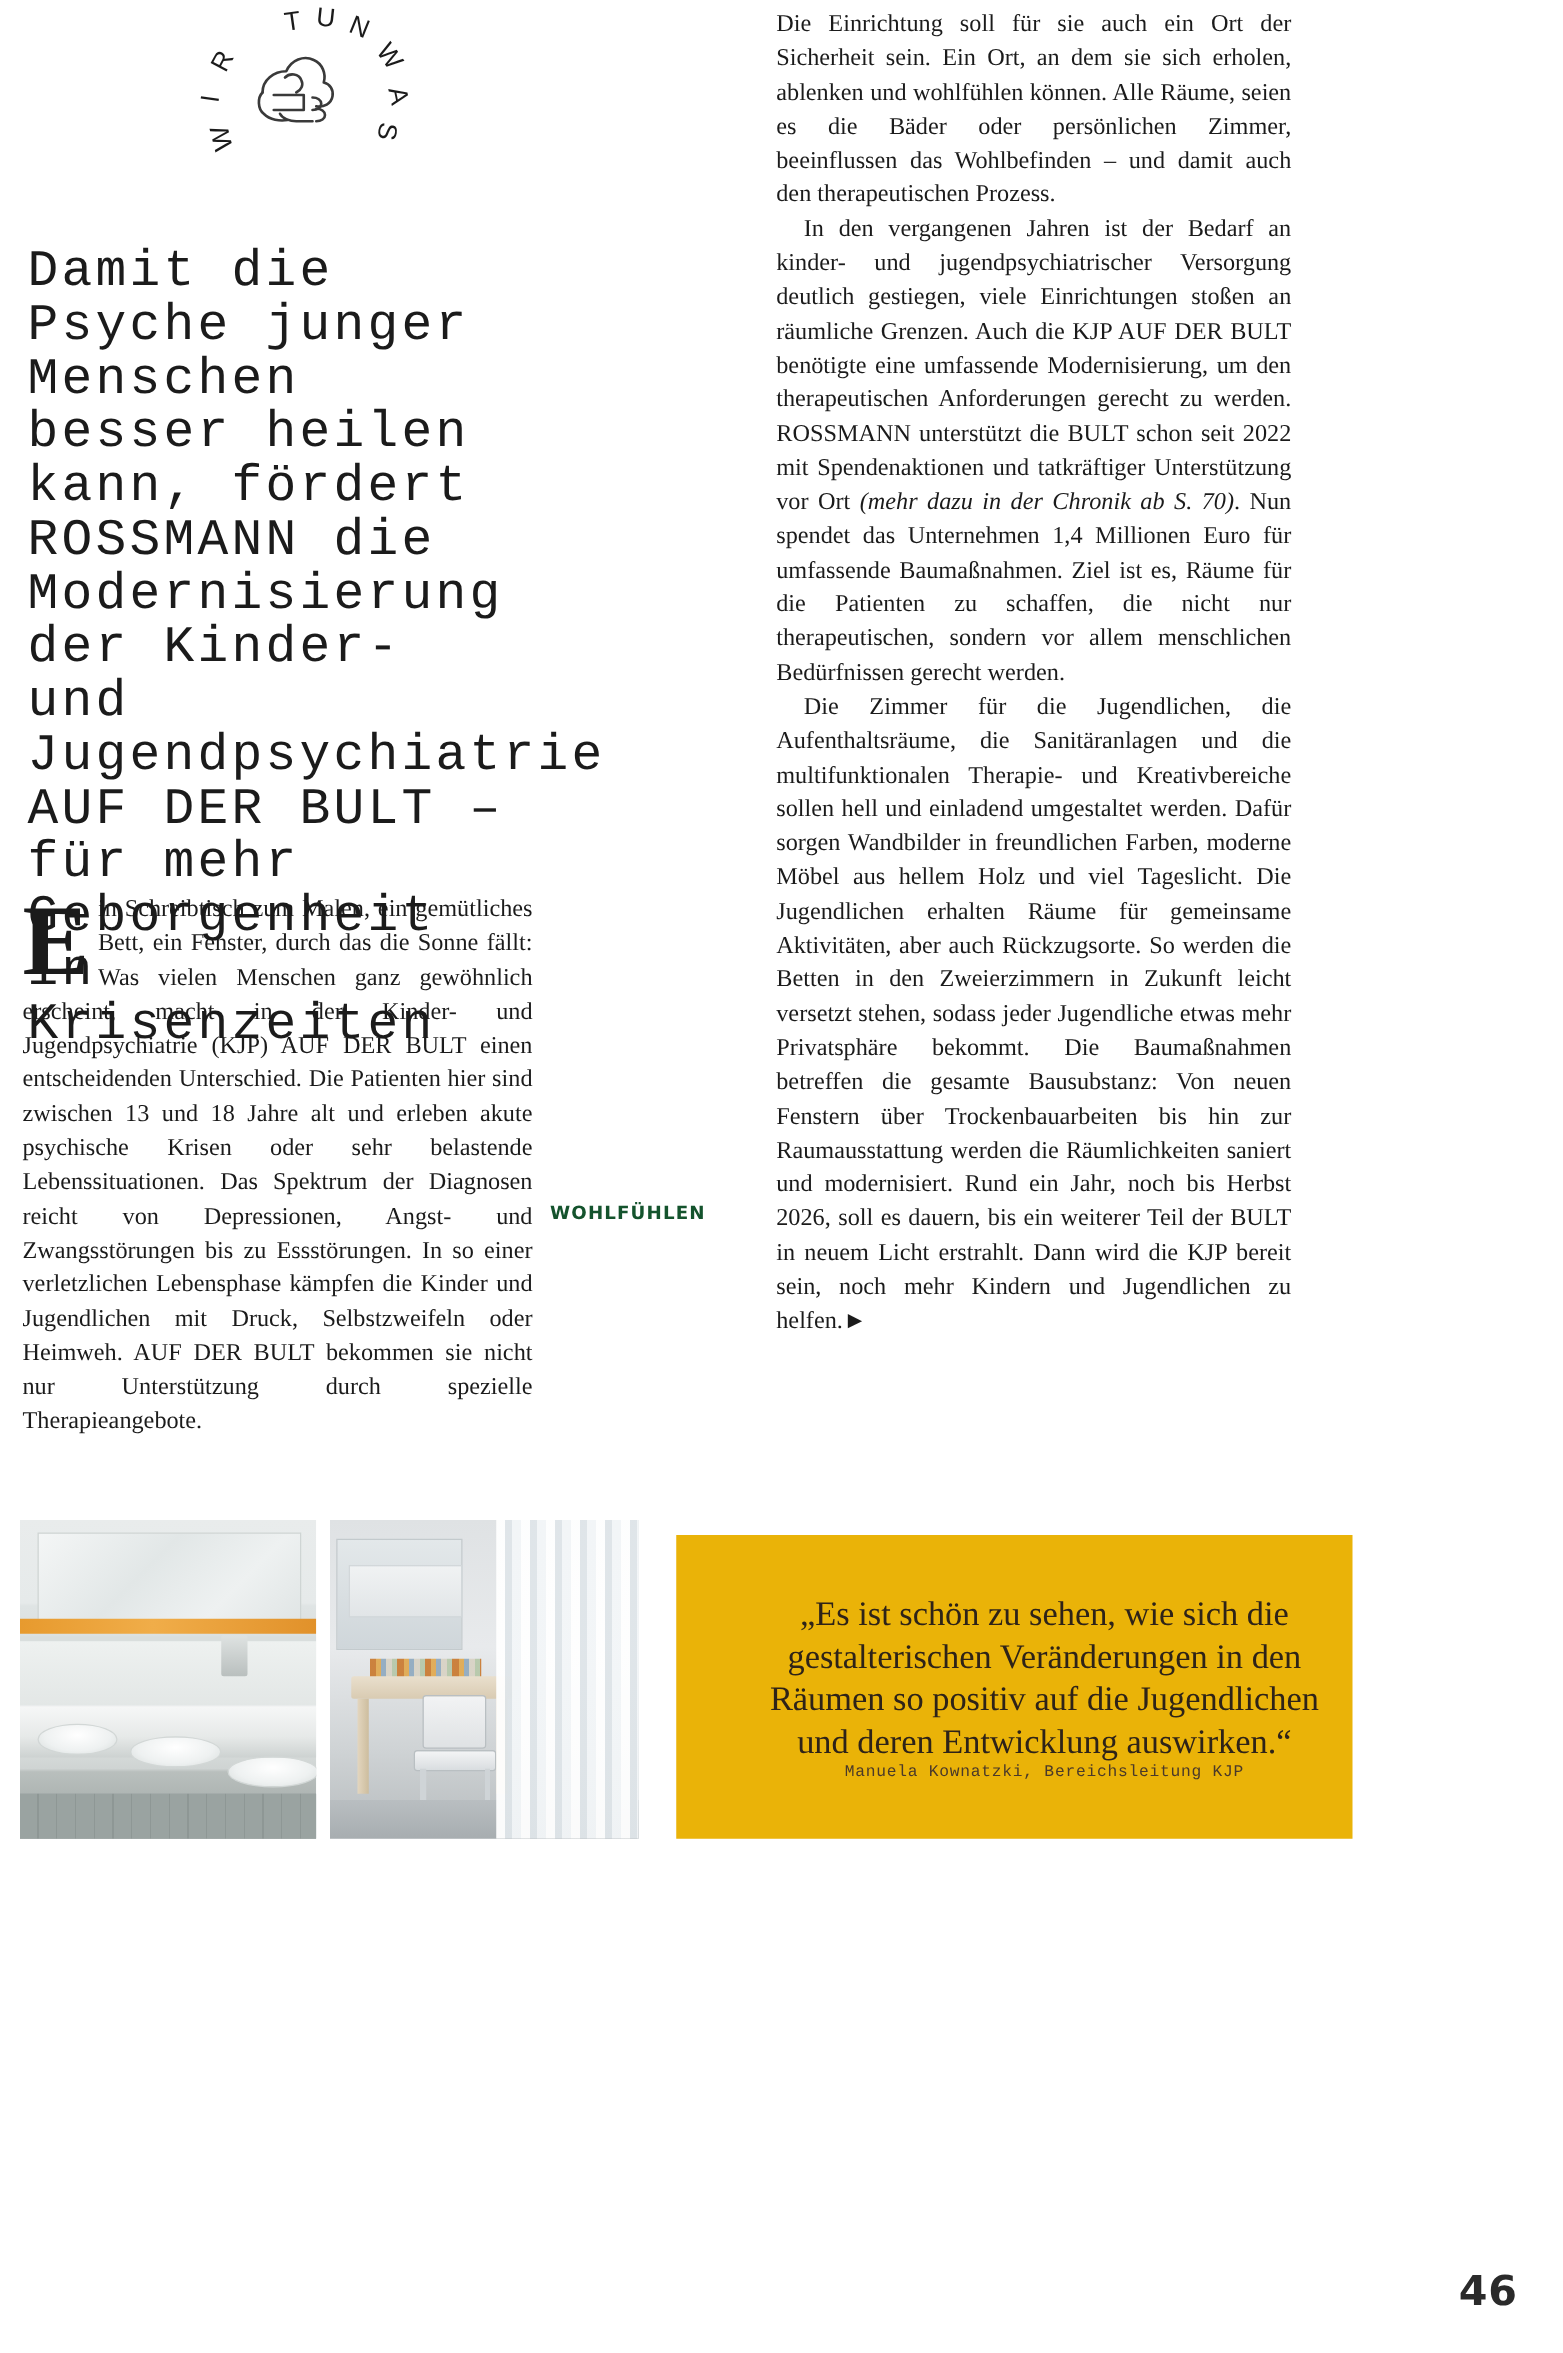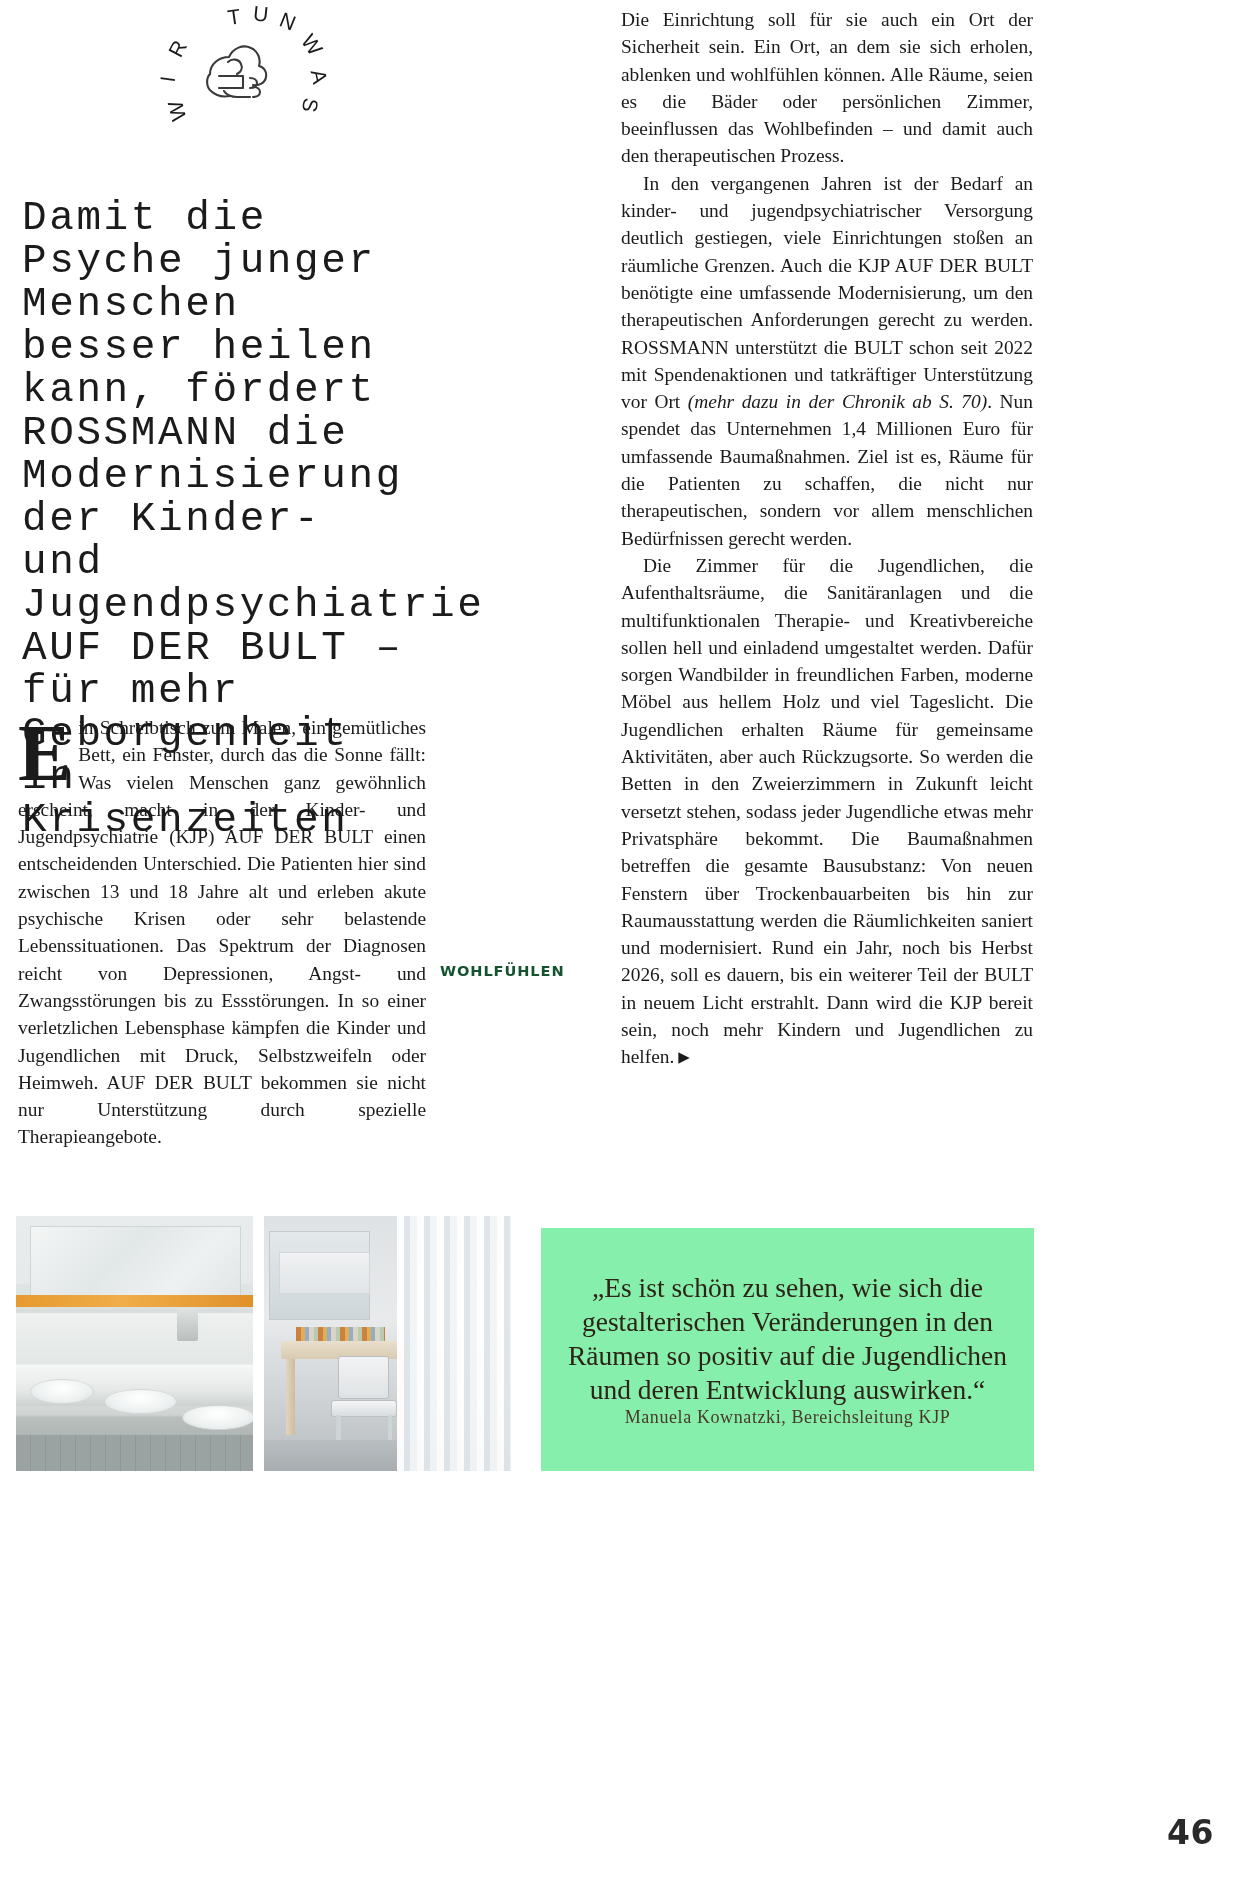--- a/index.html
+++ b/index.html
@@ -252,22 +252,22 @@
   }
   .quote-text {
     width: 460px;
     text-align: center;
     font-family: "Liberation Serif", serif;
     font-size: 27.5px;
     line-height: 34px;
     color: #2e2318;
   }
   .quote-attrib {
-    font-family: Liberation Serif, serif;
-    font-size: 18px;
+    font-family: Liberation Mono, monospace;
+    font-size: 13px;
     letter-spacing: 0.6px;
     color: #4a392a;
   }
 
   
   .page-number {
     position: absolute;
     right: 36px;
     bottom: 30px;
     font-family: "DejaVu Sans", sans-serif;
@@ -348,20 +348,20 @@
       <div class="desk-leg-r"></div>
       <div class="chair-back"></div>
       <div class="chair-seat"></div>
       <div class="chair-leg1"></div>
       <div class="chair-leg2"></div>
       <div class="floor"></div>
       <div class="curtain"></div>
     </div>
   </div>
 
-  <div class="quote-box" style="background: #86efac;">
+  <div class="quote-box" style="background: #eab308; padding-left: 48px;">
     <div class="quote-text">„Es ist schön zu sehen, wie sich die gestalterischen Veränderungen in den Räumen so positiv auf die Jugendlichen und deren Entwicklung auswirken.“</div>
     <div class="quote-attrib">Manuela Kownatzki, Bereichsleitung KJP</div>
   </div>
 
   <div class="page-number">46</div>
 
 </div>
 
 </body></html>

